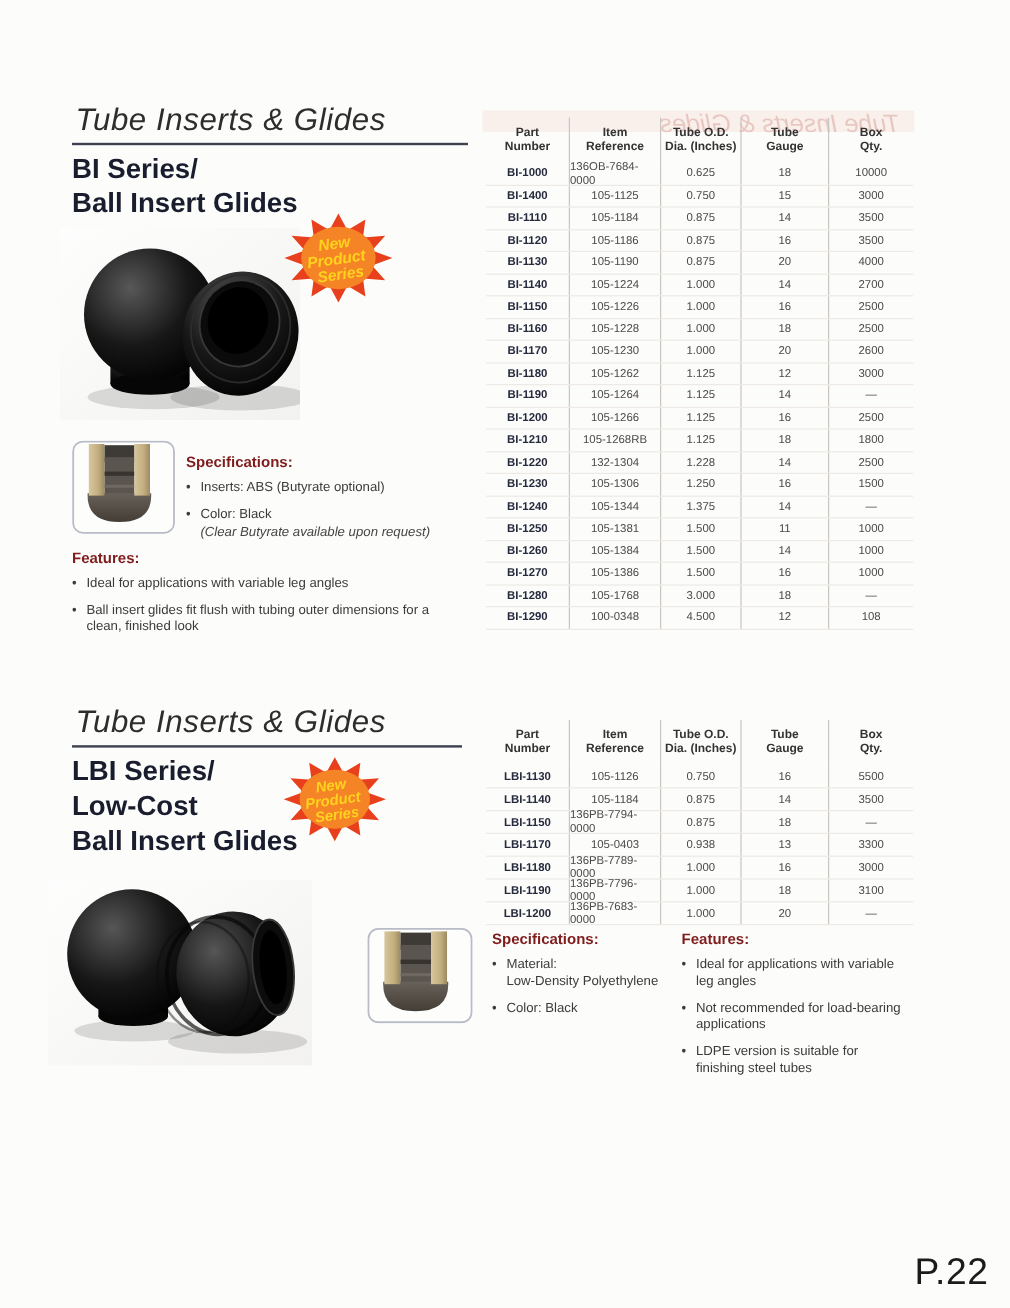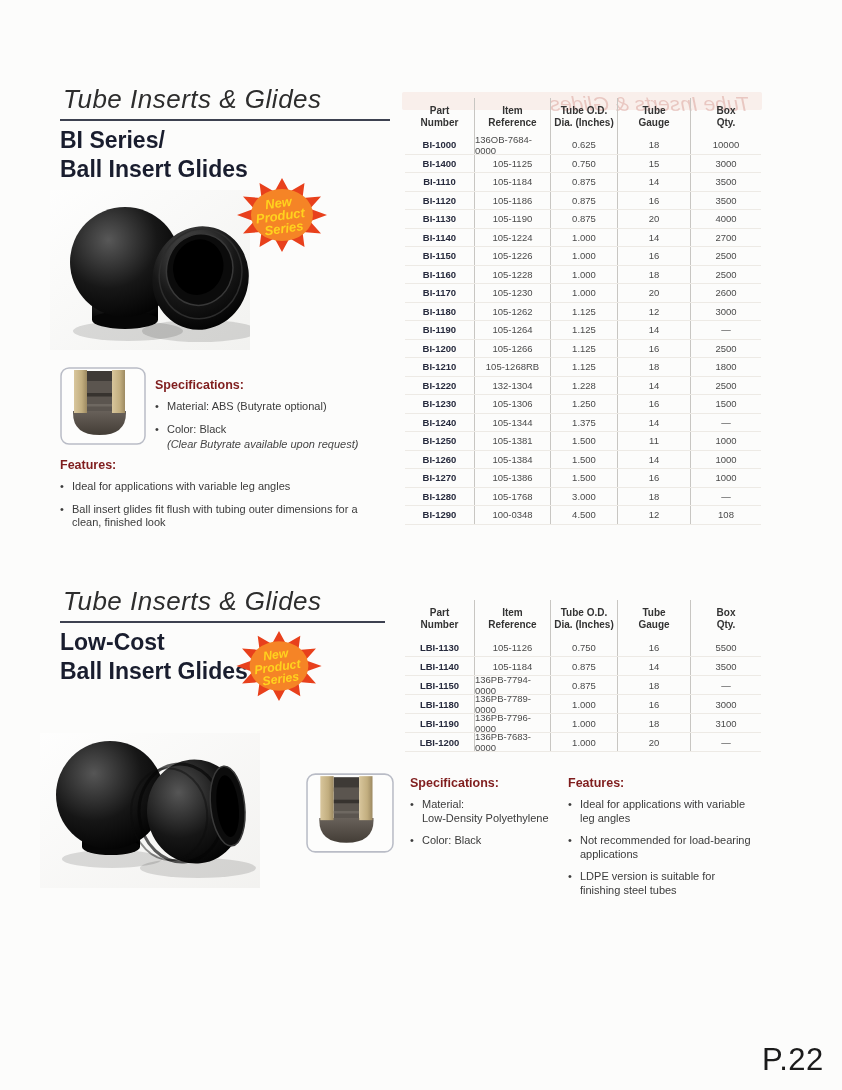--- a/index.html
+++ b/index.html
@@ -132,21 +132,21 @@
       <rect x="27" y="37" width="25" height="2.5" fill="#6e6861"></rect>
       <path d="M13,46 Q13,68 39.5,68 Q66,68 66,46 L66,44 L13,44 Z" fill="url(#dome1)"></path>
       <rect x="14" y="3" width="13" height="43" fill="url(#tube1)"></rect>
       <rect x="52" y="3" width="13" height="43" fill="url(#tube1)"></rect>
     </g>
   </svg>
 
   <div class="specs" style="left:155px;top:378px;width:245px;">
     <div class="block-title">Specifications:</div>
     <div class="bullet-item">
-      <span class="pre">Material: ABS (Butyrate optional)</span>
+      <span class="pre">Inserts: ABS (Butyrate optional)</span>
     </div>
     <div class="bullet-item">
       <span class="pre">Color: Black</span>
       <div class="note">(Clear Butyrate available upon request)</div>
     </div>
   </div>
 
   <div class="features" style="left:60px;top:458px;width:320px;">
     <div class="block-title">Features:</div>
     <div class="bullet-item">Ideal for applications with variable leg angles</div>
@@ -334,20 +334,21 @@
           <div class="td c2">4.500</div>
           <div class="td c3">12</div>
           <div class="td c4">108</div>
         </div>
       </div>
   </div>
 
   <div class="eyebrow" style="left:63px;top:586px;">Tube Inserts &amp; Glides</div>
   <div class="rule" style="left:60px;top:621px;width:325px;"></div>
   <div class="sec-title" style="left:60px;top:628px;">
+    <div>LBI Series/</div>
     <div>Low-Cost</div>
     <div>Ball Insert Glides</div>
   </div>
 
   <svg class="badge" style="left:235px;top:630px;" width="88" height="72" viewBox="0 0 92 76">
     <polygon points="91,38 74,44.2 85,56.5 66.5,55 68.5,70 53.5,61.2 46,75 38.5,61.2 23.5,70 25.5,55 7,56.5 18,44.2 1,38 18,31.8 7,19.5 25.5,21 23.5,6 38.5,14.8 46,1 53.5,14.8 68.5,6 66.5,21 85,19.5 74,31.8" fill="#e8401c"></polygon>
     <ellipse cx="46" cy="38" rx="31" ry="26" fill="#f58426"></ellipse>
     <text text-anchor="middle" font-family="Liberation Sans, sans-serif" font-size="13" font-weight="bold" font-style="italic" fill="#ffd21e" transform="rotate(-8 46 38)">
       <tspan x="46" y="30">New</tspan>
       <tspan x="46" y="43">Product</tspan>
@@ -416,20 +417,27 @@
         </div>
 
         <div class="tr">
           <div class="td c0">LBI-1150</div>
           <div class="td c1">136PB-7794-0000</div>
           <div class="td c2">0.875</div>
           <div class="td c3">18</div>
           <div class="td c4">—</div>
         </div>
 
+        <div class="tr">
+          <div class="td c0">LBI-1170</div>
+          <div class="td c1">105-0403</div>
+          <div class="td c2">0.938</div>
+          <div class="td c3">13</div>
+          <div class="td c4">3300</div>
+        </div>
 
         <div class="tr">
           <div class="td c0">LBI-1180</div>
           <div class="td c1">136PB-7789-0000</div>
           <div class="td c2">1.000</div>
           <div class="td c3">16</div>
           <div class="td c4">3000</div>
         </div>
 
         <div class="tr">

